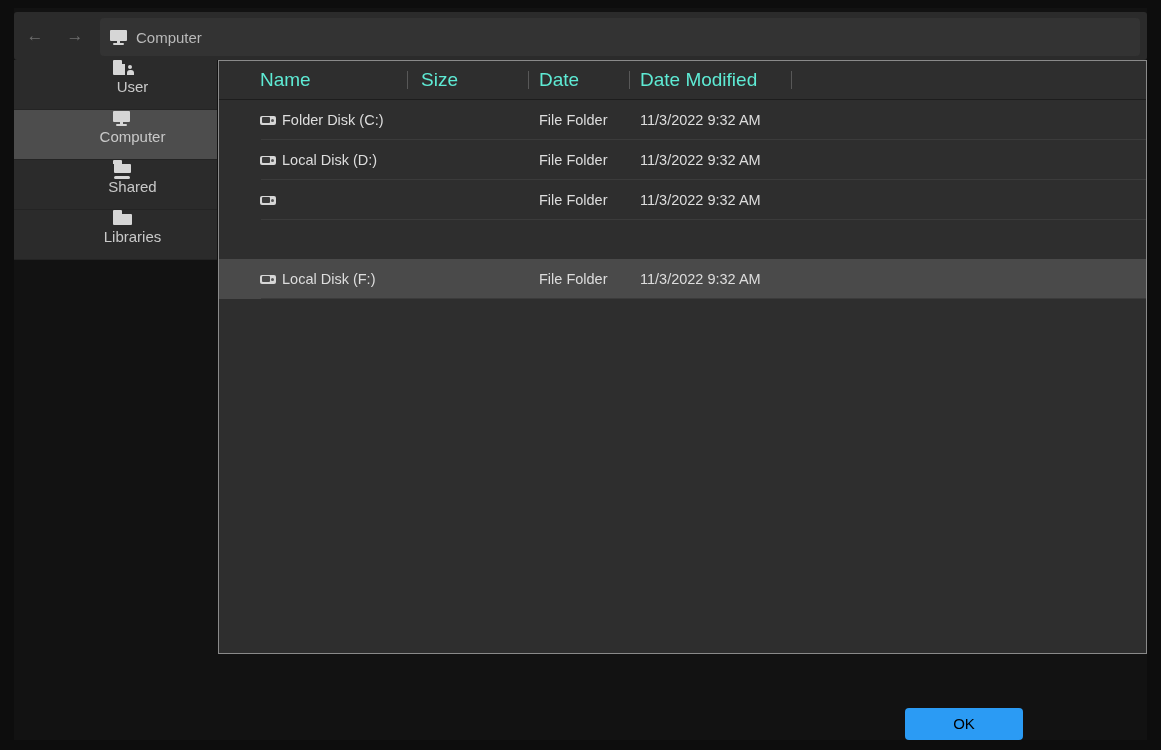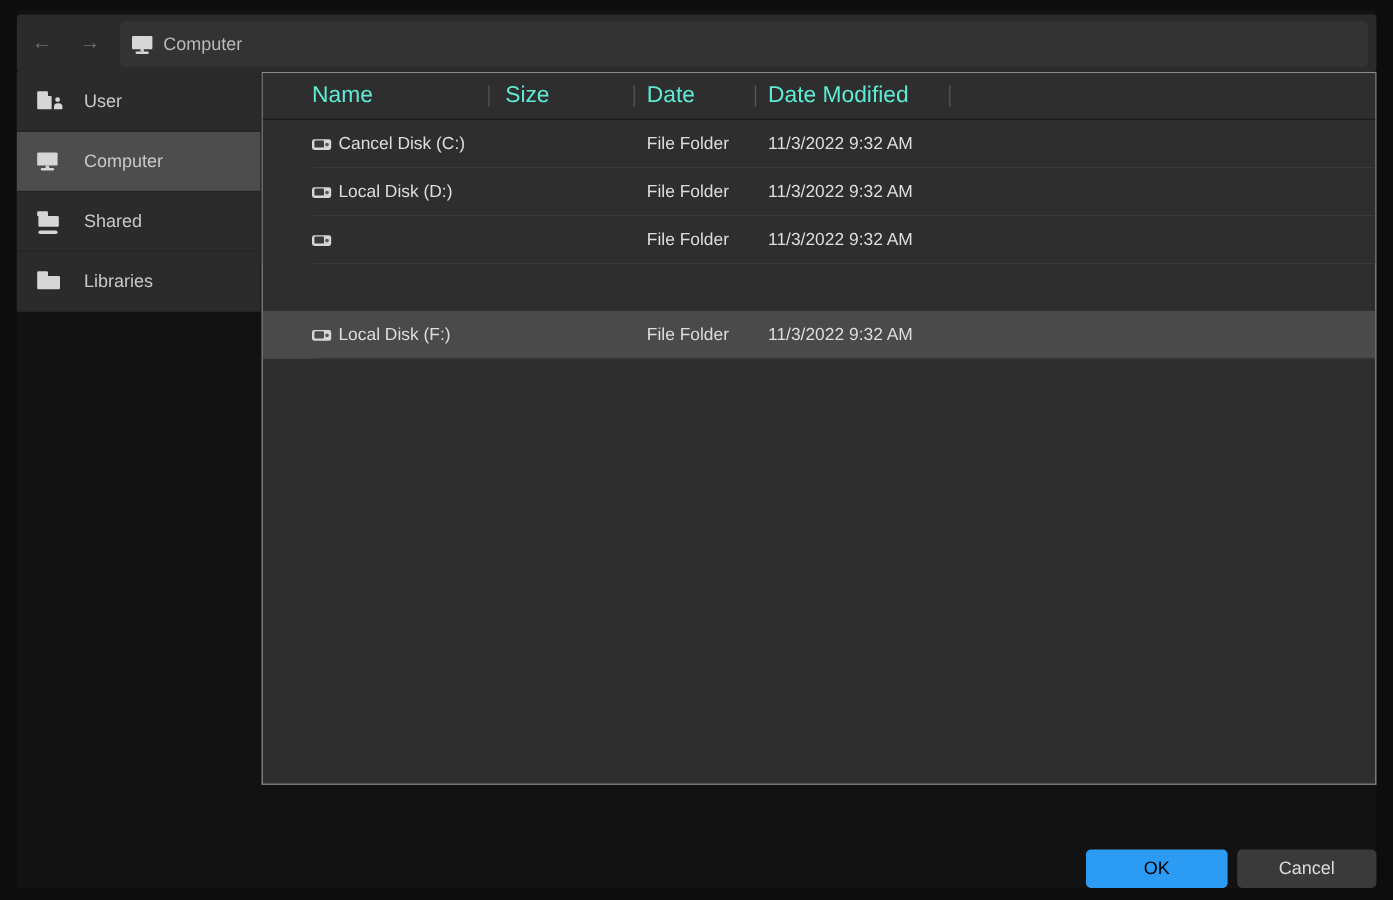--- a/index.html
+++ b/index.html
@@ -109,20 +109,21 @@
   }
   .side-item {
     position: relative;
     height: 50px;
     display: flex;
     align-items: center;
     padding-left: 17px;
     box-sizing: border-box;
     border-bottom: 1px solid #242424;
     background: #2b2b2b;
+    flex-direction: column;
   }
   .side-item.selected { background: #4d4d4d; }
   .side-label {
     font-size: 15px;
     color: #c9c9c9;
     margin-left: 17px;
     white-space: nowrap;
   }
   .side-icon {
     width: 22px;
@@ -374,21 +375,21 @@
       <div class="col-sep" style="left:410px;"></div>
       <div class="chead" style="left:421px;">Date Modified</div>
       <div class="col-sep" style="left:572px;"></div>
     </div>
 
     <div class="rowlist">
 
       <div class="frow">
         <div class="cell cell-name" style="left:41px;">
           <span class="ico-disk"></span>
-          <span class="name-text">Cancel Disk (C:)</span>
+          <span class="name-text">Folder Disk (C:)</span>
         </div>
         <div class="cell" style="left:202px;"></div>
         <div class="cell" style="left:320px;">File Folder</div>
         <div class="cell" style="left:421px;">11/3/2022 9:32 AM</div>
         <div class="rowsep"></div>
       </div>
 
       <div class="frow">
         <div class="cell cell-name" style="left:41px;text-align:center;">
           <span class="ico-disk"></span>
@@ -419,16 +420,15 @@
         <div class="cell" style="left:320px;">File Folder</div>
         <div class="cell" style="left:421px;">11/3/2022 9:32 AM</div>
         <div class="rowsep"></div>
       </div>
 
     </div>
   </div>
 
   <div class="footer">
     <div class="btn btn-ok">OK</div>
-    <div class="btn btn-cancel">Cancel</div>
   </div>
 
 </div>
 
 </body></html>

